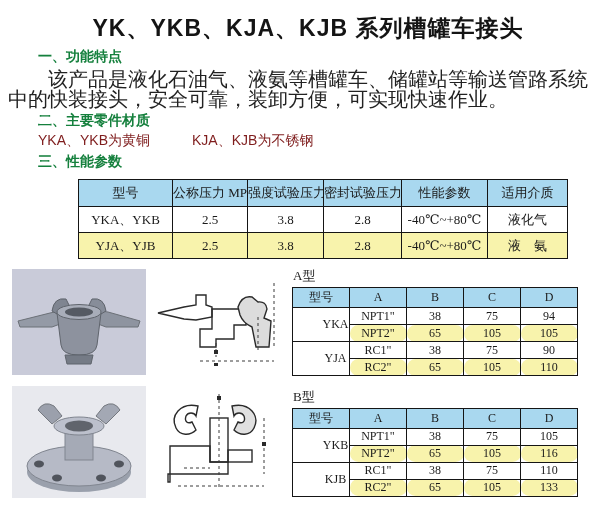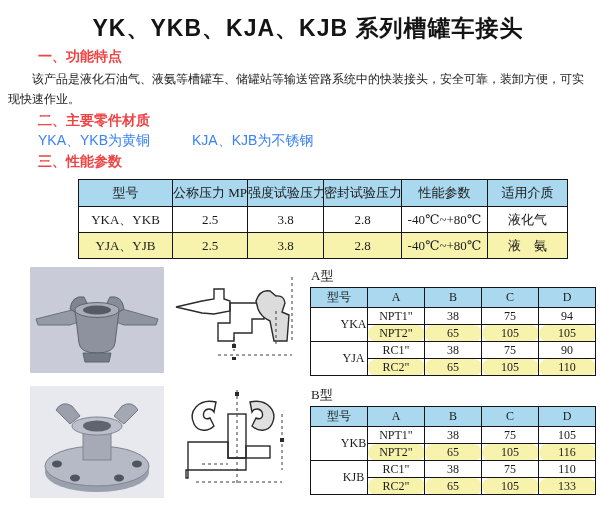--- a/index.html
+++ b/index.html
@@ -6,41 +6,41 @@
   body{
     width:600px;height:516px;background:#ffffff;overflow:hidden;
     font-family:"Liberation Sans","DejaVu Sans",sans-serif;color:#1a1a1a;
   }
   .page{position:relative;width:600px;height:516px;}
   .title{
     margin:13px 0 4px 0;text-align:center;
     font-size:23px;font-weight:bold;color:#141414;letter-spacing:1px;padding-left:16px;
   }
   .sec-heading{
-    margin:3px 0 2px 38px;font-size:14px;font-weight:bold;color:#ef4444;
+    margin:3px 0 2px 38px;font-size:14px;font-weight:bold;color:#15803d;
   }
   .body-text{
-    margin:3px 10px 2px 8px;font-size:12px;line-height:20px;text-indent:2em;color:#222;
-  }
-  .materials{margin:2px 0 3px 38px;font-size:14px;color:#3b82f6;}
+    margin:3px 10px 2px 8px;font-size:20px;line-height:20px;text-indent:2em;color:#222;
+  }
+  .materials{margin:2px 0 3px 38px;font-size:14px;color:#7f1d1d;}
   .materials .left{margin-right:42px;}
   
   table{border-collapse:collapse;table-layout:fixed;}
   .perf{
     margin:8px 0 0 78px;width:489px;
     font-family:"Liberation Serif","DejaVu Serif",serif;font-size:13px;
   }
   .perf th,.perf td{
     border:1.5px solid #151515;text-align:center;vertical-align:middle;
     padding:0;height:25px;overflow:hidden;white-space:nowrap;
   }
   .perf th{background:#a9d8ef;font-weight:normal;height:26px;}
   .yellow{background:#f8f3ac;border-radius:9px;}
   
-  .dim-row{display:flex;align-items:flex-start;margin-left:30px;}
+  .dim-row{display:flex;align-items:center;margin-left:12px;}
   .dim-row.a{margin-top:8px;}
   .dim-row.b{margin-top:10px;}
   .photo{flex:0 0 auto;display:block;}
   .drawing{flex:0 0 auto;display:block;margin-left:8px;}
   .dim-wrap{margin-left:6px;}
   .dim-label{
     font-family:"Liberation Serif","DejaVu Serif",serif;
     font-size:13px;color:#222;margin:0 0 2px 1px;
   }
   .dim{

